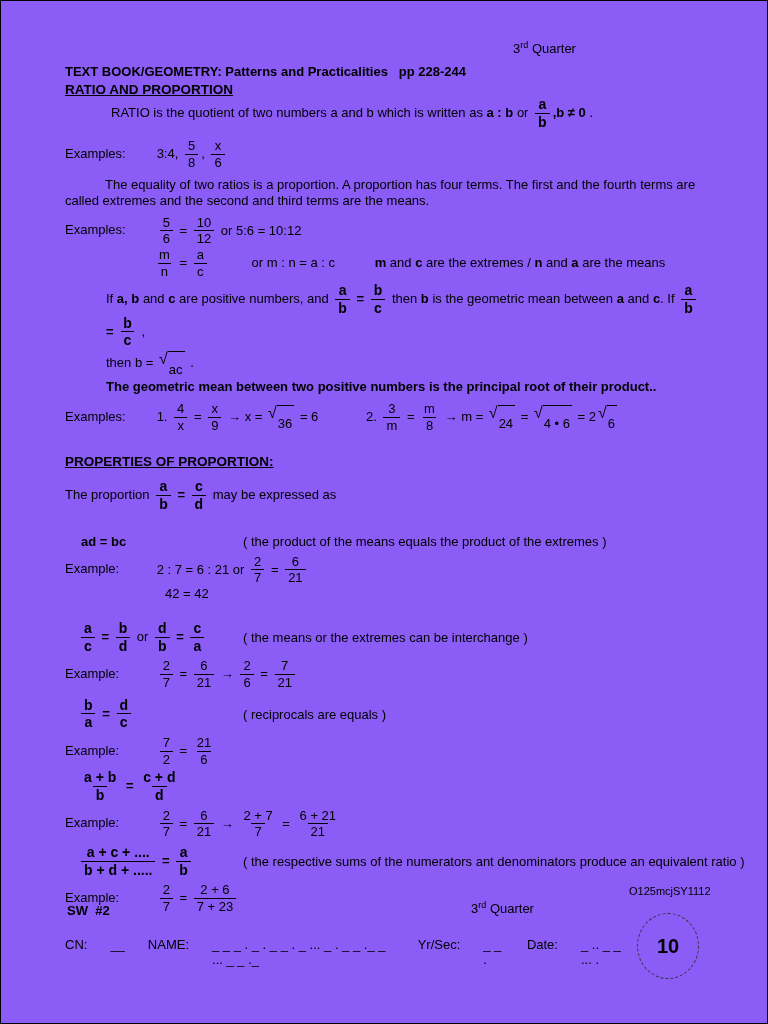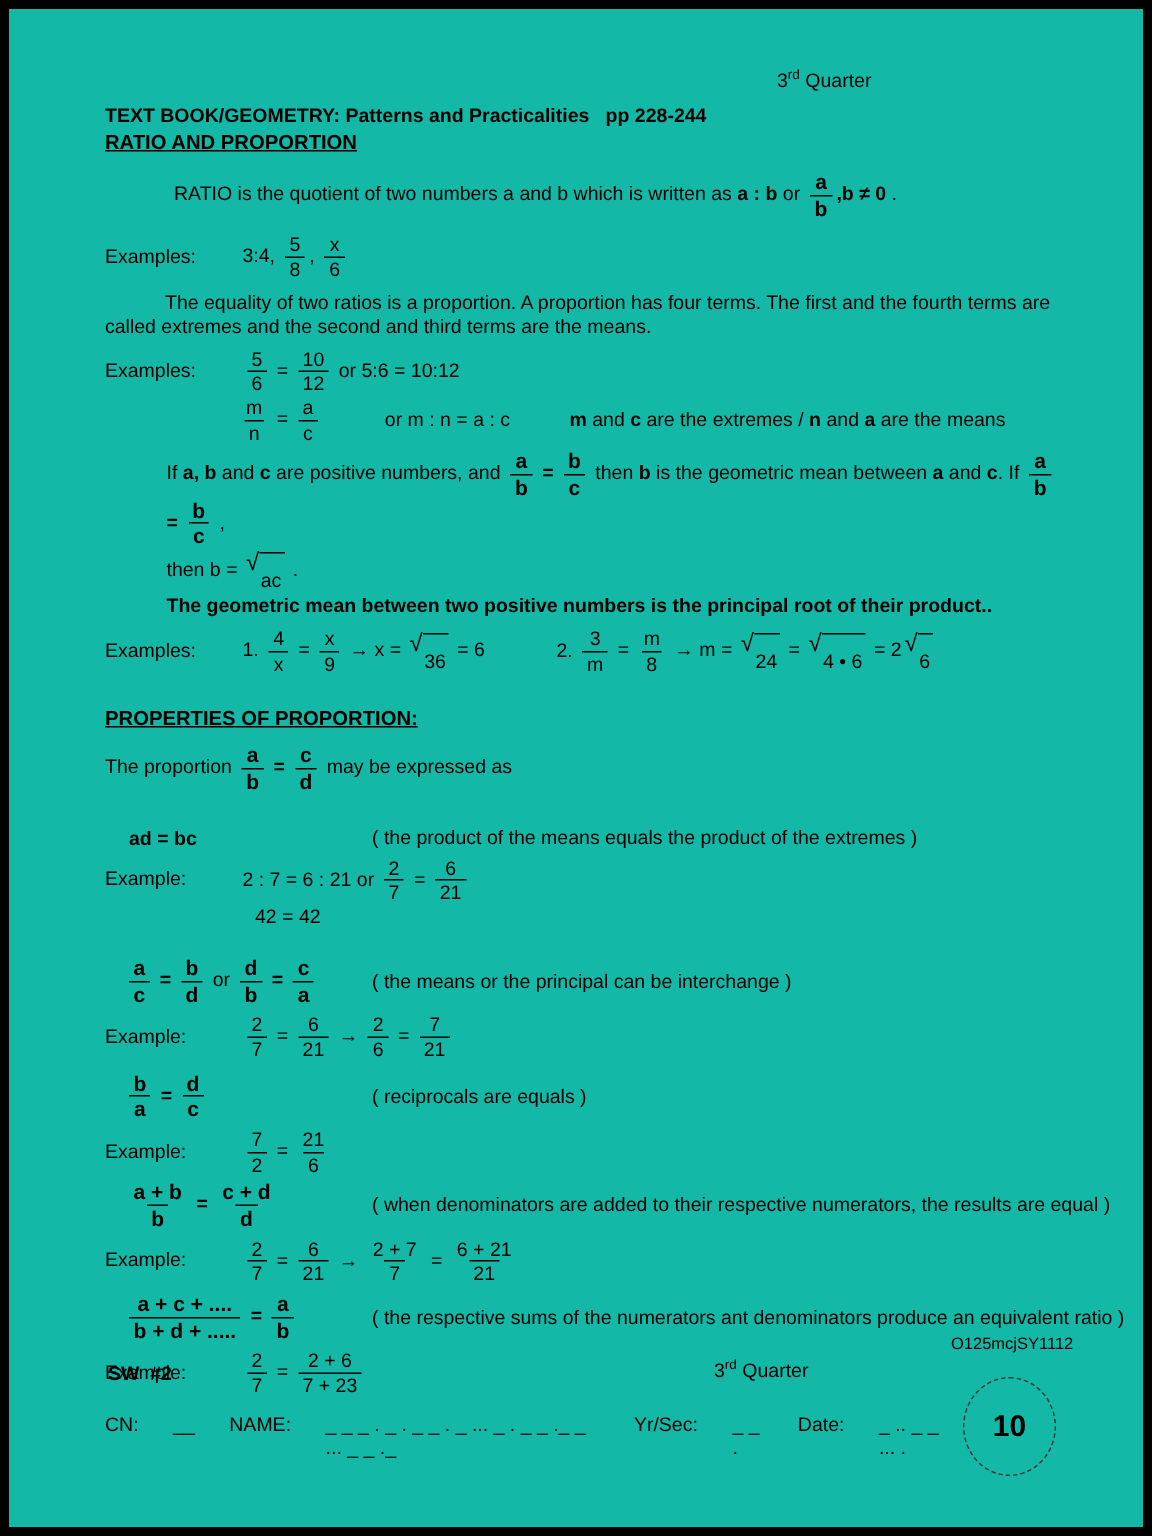--- a/index.html
+++ b/index.html
@@ -1,21 +1,21 @@
 <!DOCTYPE html>
 <html><head>
 <meta charset="utf-8">
 <style>
   * { box-sizing: border-box; }
   html, body { margin: 0; padding: 0; background: #ebebeb; }
   .page {
-    width: 768px; height: 1024px; margin: 0 auto; background: #14b8a6;
+    width: 768px; height: 1024px; margin: 0 auto; background: #8b5cf6;
     position: relative; overflow: hidden;
     font-family: "Liberation Sans", "DejaVu Sans", sans-serif;
-    font-size: 13px; color: #000; border: 6px solid #000000;
+    font-size: 13px; color: #000; border: 1px solid #000000;
   }
   .content { padding: 40px 58px 0 64px; }
   [data-bind] { white-space: pre-wrap; }
   .b { font-weight: bold; }
   .line { margin: 0; }
   sup { font-size: 9px; vertical-align: super; line-height: 0; }
 
   
   .frac { display: inline-flex; flex-direction: column; align-items: center;
           vertical-align: middle; line-height: 1.05; margin: 0 3px; text-align: center; }
@@ -27,21 +27,21 @@
   .sqrt { display: inline-flex; align-items: flex-start; vertical-align: middle; margin: 0 2px; }
   .sqrt .rsign { font-size: 16px; line-height: 1.1; }
   .sqrt .rad { border-top: 1.2px solid #000; padding: 10px 2px 0 1px; margin-top: 1px; white-space: pre; }
 
   .lbl { display: inline-block; width: 88px; }
   .headline { font-weight: bold; text-decoration: underline; font-size: 13.5px; text-align: center; }
 
   .r-quarter    { margin-left: 448px; }
   .r-textbook   { margin-top: 8px; font-weight: bold; }
   .r-heading    { margin-top: 3px; }
-  .r-def        { margin-top: 12px; margin-left: 46px; }
+  .r-def        { margin-top: 0; margin-left: 46px; }
   .r-ex1        { margin-top: 10px; }
   .r-para       { margin-top: 7px; text-indent: 40px; line-height: 1.27; }
   .r-ex2        { margin-top: 6px; }
   .r-mn         { margin-top: 2px; margin-left: 88px; }
   .r-if         { margin-top: 5px; margin-left: 41px; }
   .r-then       { margin-top: 2px; margin-left: 41px; }
   .r-principal  { margin-top: 2px; margin-left: 41px; font-weight: bold; }
   .r-ex3        { margin-top: 8px; }
   .r-propshead  { margin-top: 22px; }
   .r-intro      { margin-top: 10px; }
@@ -282,21 +282,21 @@
       <span data-bind="prop2.or">or</span>
       <span class="frac bf">
           <span class="num">d</span>
           <span class="den">b</span>
         </span>
       <span class="b" data-bind="prop2.eq2">=</span>
       <span class="frac bf">
           <span class="num">c</span>
           <span class="den">a</span>
         </span>
-      <span class="desc" data-bind="prop2.desc">( the means or the principal can  be interchange )</span>
+      <span class="desc" data-bind="prop2.desc">( the means or the extremes can  be interchange )</span>
     </div>
     <div class="line r-exrow">
       <span class="lbl" data-bind="prop2.example_label">Example:</span>
       <span class="frac">
           <span class="num">2</span>
           <span class="den">7</span>
         </span>
       <span data-bind="prop2.eq3">=</span>
       <span class="frac">
           <span class="num">6</span>
@@ -342,21 +342,20 @@
     <div class="line r-rule4">
       <span class="frac bf rule-ml">
           <span class="num">a + b</span>
           <span class="den">b</span>
         </span>
       <span class="b" data-bind="prop4.eq1">=</span>
       <span class="frac bf">
           <span class="num">c + d</span>
           <span class="den">d</span>
         </span>
-      <span class="desc" data-bind="prop4.desc">( when denominators are added to their respective numerators, the results are equal )</span>
     </div>
     <div class="line r-exrow">
       <span class="lbl" data-bind="prop4.example_label">Example:</span>
       <span class="frac">
           <span class="num">2</span>
           <span class="den">7</span>
         </span>
       <span data-bind="prop4.eq2">=</span>
       <span class="frac">
           <span class="num">6</span>

